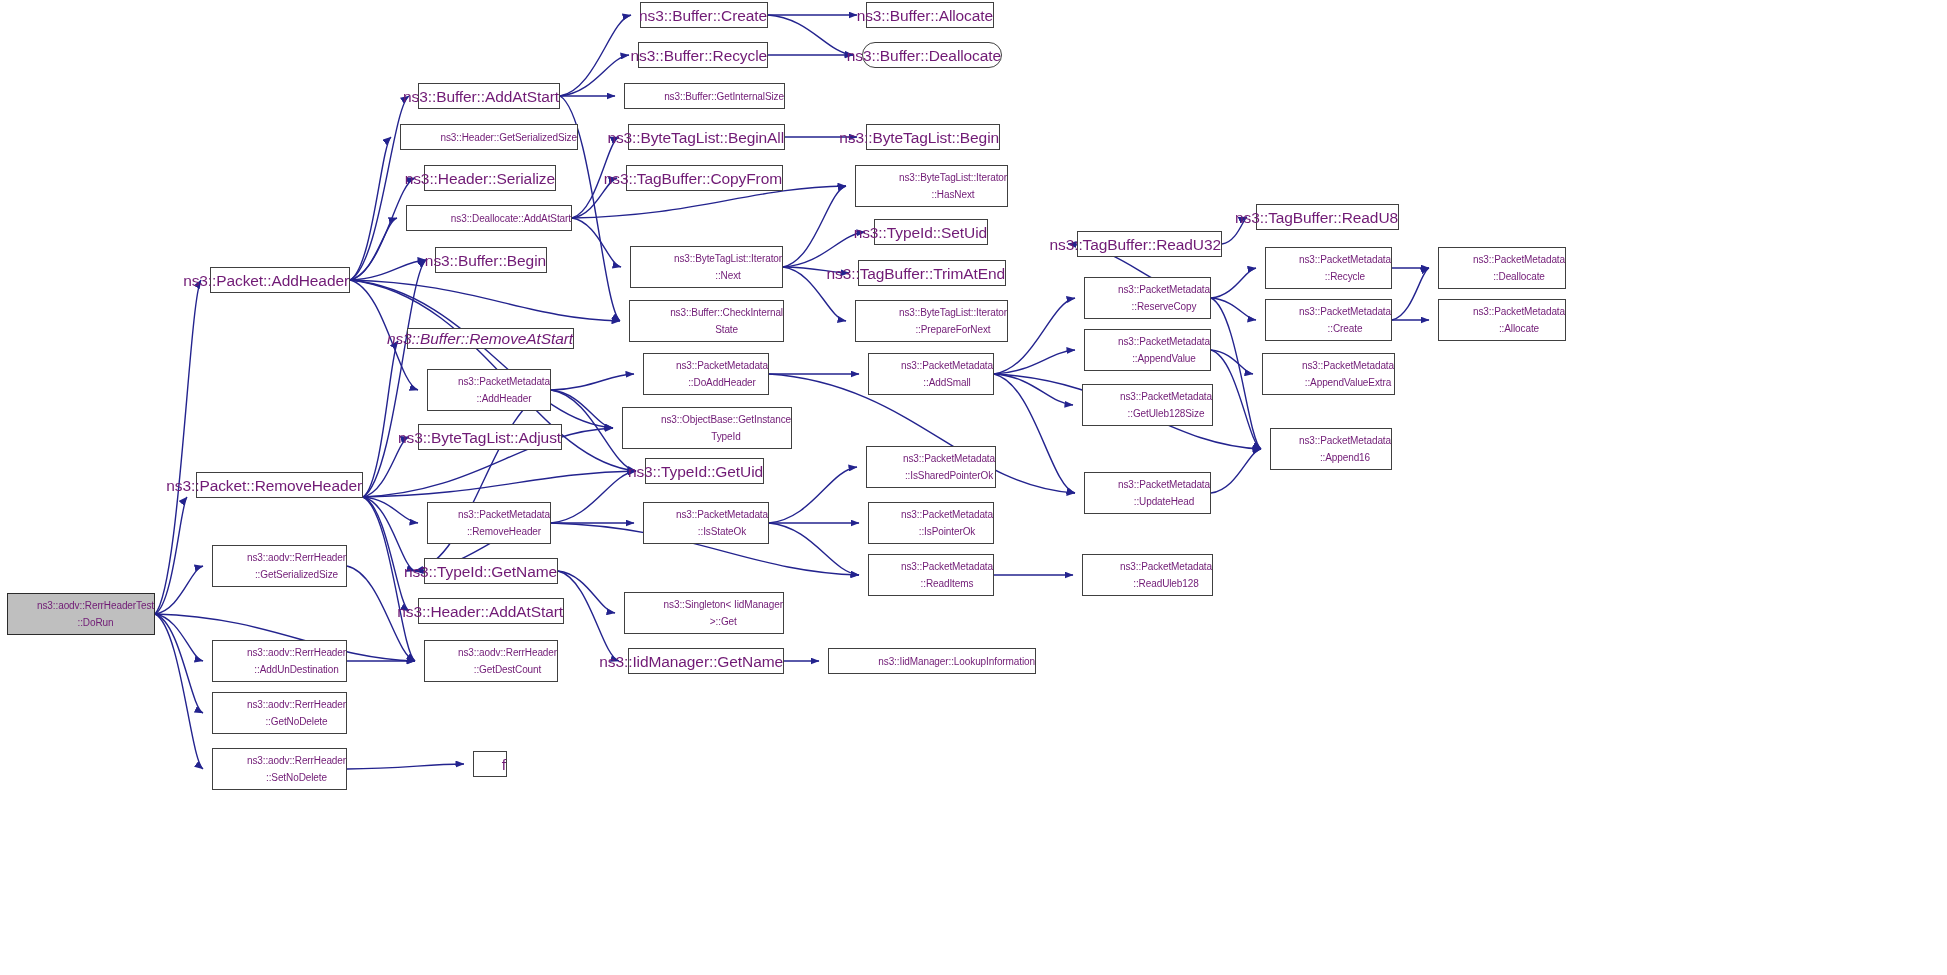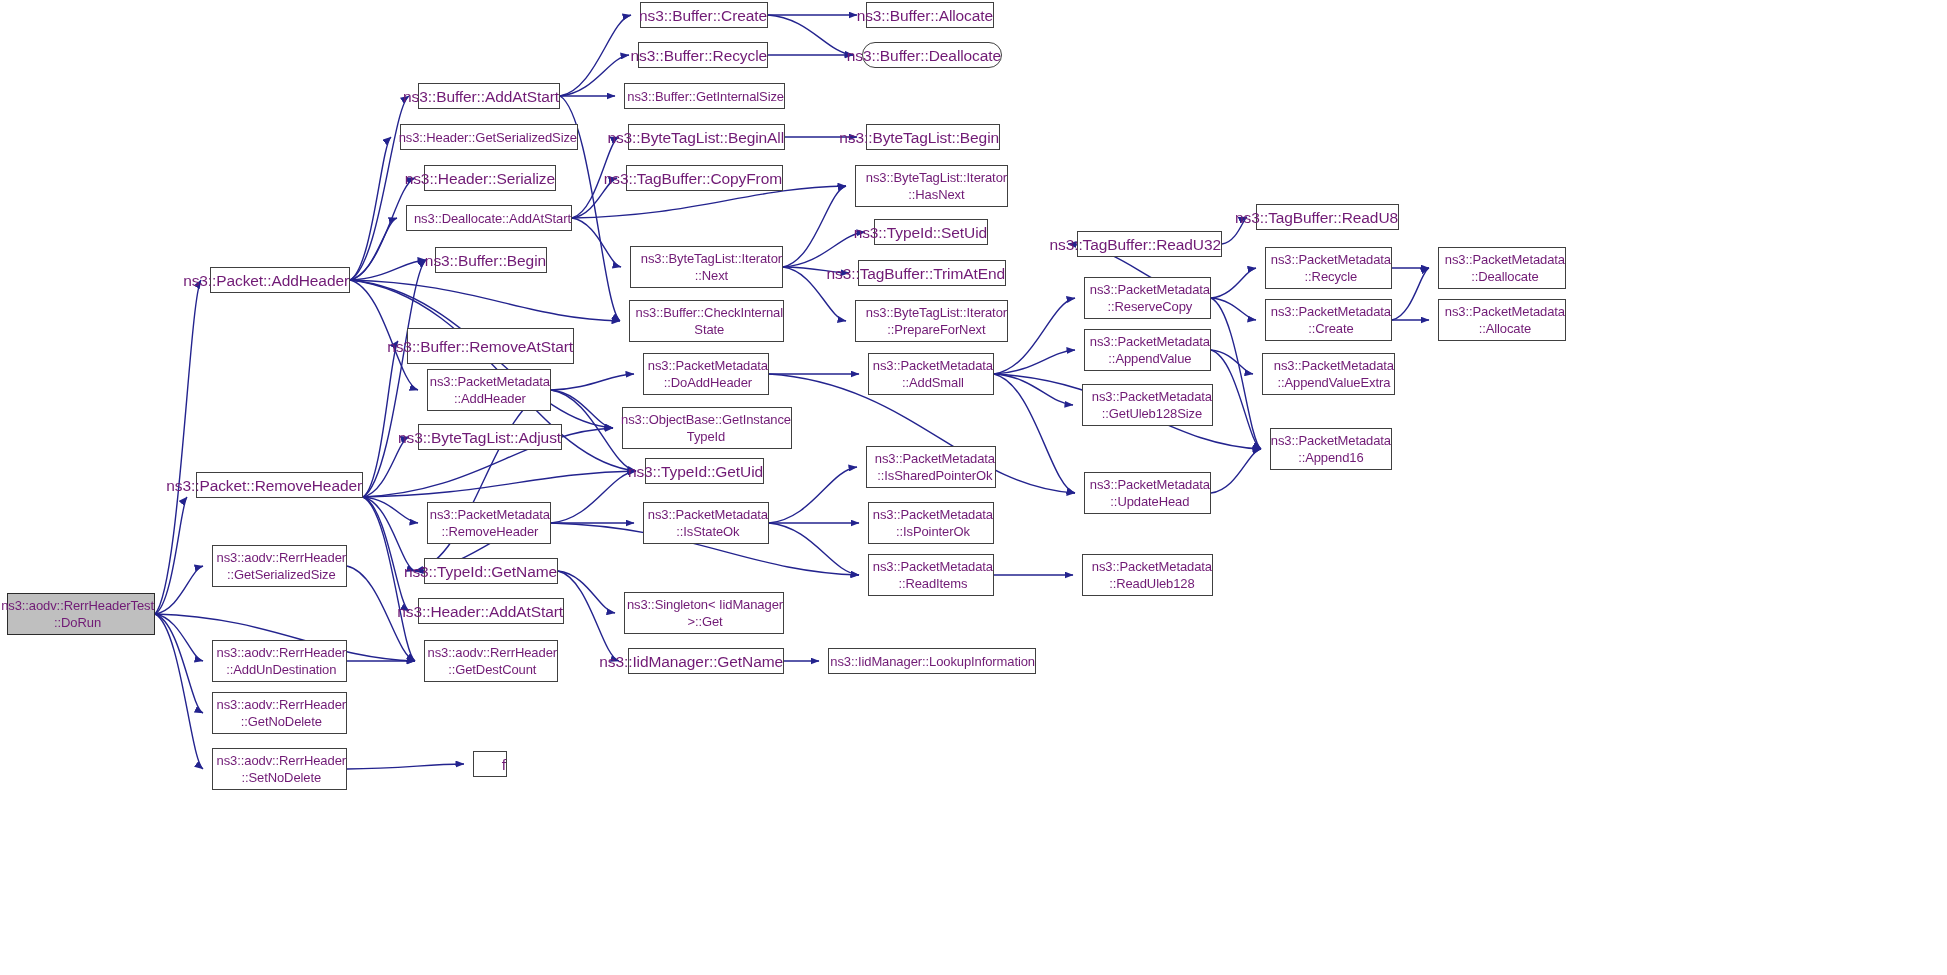--- a/index.html
+++ b/index.html
@@ -38,21 +38,21 @@
     justify-content: flex-end;
     white-space: pre-line;
     letter-spacing: -0.1px;
     z-index: 5;
   }
   .gnode.root {
     background: #bfbfbf;
     border: 1px solid #2b2b2b;
   }
   .gnode.tiny {
-    font-size: 13px;
+    font-size: 10px;
   }
 </style>
 </head>
 <body>
 
 <div id="graph-root">
   <svg id="edge-layer" viewBox="0 0 1947 975" preserveAspectRatio="none">
     <defs>
       <marker id="arrowhead" markerWidth="9" markerHeight="7" refX="8.5" refY="3.5" orient="auto" markerUnits="userSpaceOnUse">
         <polygon points="0 0, 9 3.5, 0 7" fill="#23238e"></polygon>
@@ -149,21 +149,21 @@
 ::AddUnDestination</span></div>
       <div class="gnode tiny" style="left: 212px; top: 692px; width: 135px; height: 42px;"><span>ns3::aodv::RerrHeader
 ::GetNoDelete</span></div>
       <div class="gnode tiny" style="left: 212px; top: 748px; width: 135px; height: 42px;"><span>ns3::aodv::RerrHeader
 ::SetNoDelete</span></div>
       <div class="gnode" style="left: 418px; top: 83px; width: 142px; height: 26px; padding-left: 48px;"><span>ns3::Buffer::AddAtStart</span></div>
       <div class="gnode tiny" style="left: 400px; top: 124px; width: 178px; height: 26px;"><span>ns3::Header::GetSerializedSize</span></div>
       <div class="gnode" style="left: 424px; top: 165px; width: 132px; height: 26px;"><span>ns3::Header::Serialize</span></div>
       <div class="gnode tiny" style="left: 406px; top: 205px; width: 166px; height: 26px;"><span>ns3::Deallocate::AddAtStart</span></div>
       <div class="gnode" style="left: 435px; top: 247px; width: 112px; height: 26px;"><span>ns3::Buffer::Begin</span></div>
-      <div class="gnode" style="left: 407px; top: 328px; width: 167px; height: 36px;"><span>ns3::Buffer::RemoveAtStart</span></div>
+      <div class="gnode" style="left: 407px; top: 328px; width: 167px; height: 21px; font-style: italic;"><span>ns3::Buffer::RemoveAtStart</span></div>
       <div class="gnode tiny" style="left: 427px; top: 369px; width: 124px; height: 42px;"><span>ns3::PacketMetadata
 ::AddHeader</span></div>
       <div class="gnode" style="left: 418px; top: 424px; width: 144px; height: 26px;"><span>ns3::ByteTagList::Adjust</span></div>
       <div class="gnode tiny" style="left: 427px; top: 502px; width: 124px; height: 42px;"><span>ns3::PacketMetadata
 ::RemoveHeader</span></div>
       <div class="gnode" style="left: 424px; top: 558px; width: 134px; height: 26px;"><span>ns3::TypeId::GetName</span></div>
       <div class="gnode" style="left: 418px; top: 598px; width: 146px; height: 26px;"><span>ns3::Header::AddAtStart</span></div>
       <div class="gnode tiny" style="left: 424px; top: 640px; width: 134px; height: 42px;"><span>ns3::aodv::RerrHeader
 ::GetDestCount</span></div>
       <div class="gnode" style="left: 640px; top: 2px; width: 128px; height: 26px;"><span>ns3::Buffer::Create</span></div>

